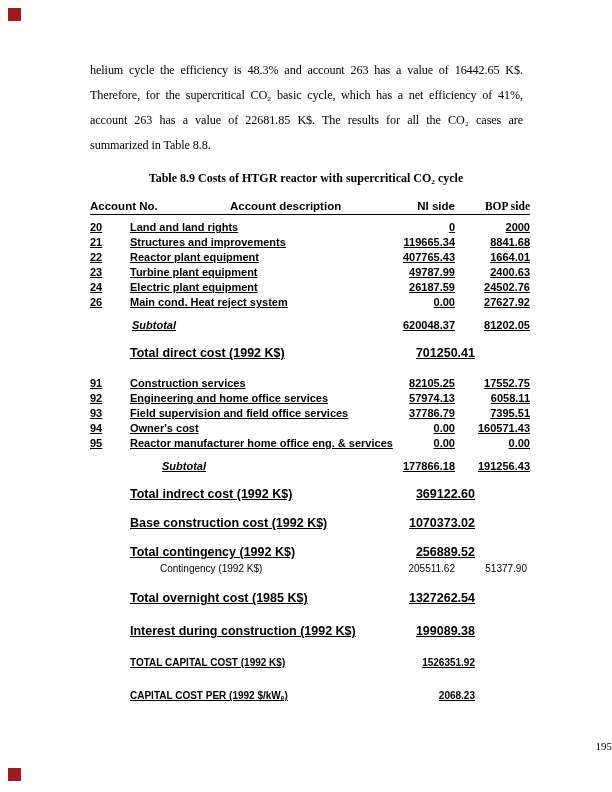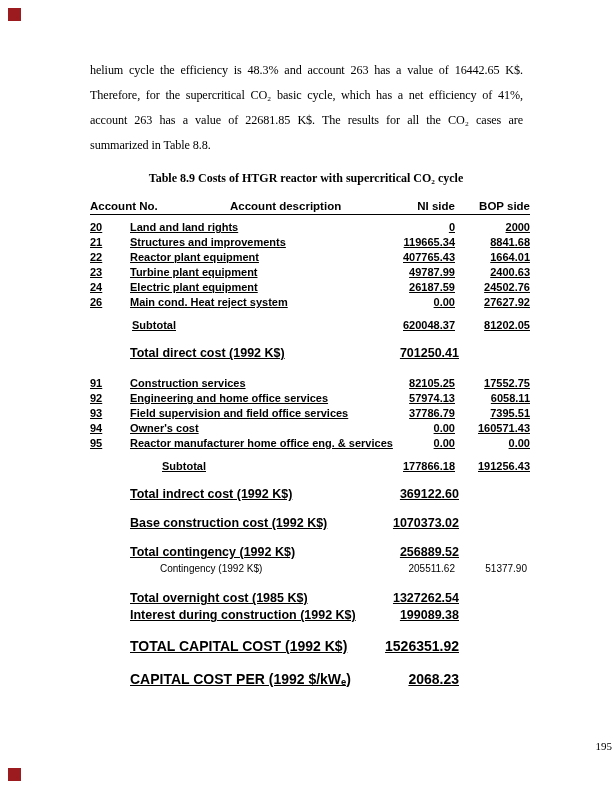--- a/index.html
+++ b/index.html
@@ -28,49 +28,49 @@
   }
 
   .tbl {
     position: absolute; left: 90px; top: 197px; width: 440px;
     font-family: "Liberation Sans", sans-serif; font-weight: bold;
   }
   .thead { position: relative; height: 17px; font-size: 11.5px; border-bottom: 1.5px solid #000; }
   .h-acc  { position: absolute; left: 0; bottom: 2px; }
   .h-desc { position: absolute; left: 140px; bottom: 2px; }
   .h-ni   { position: absolute; right: 75px; bottom: 2px; }
-  .h-bop  { position: absolute; right: 0; bottom: 2px; }
+  .h-bop  { position: absolute; right: 0; bottom: 2px; font-family: Liberation Serif, serif; }
 
   .trow {
     display: grid; grid-template-columns: 40px 232px 93px 75px;
     height: 15px; line-height: 15px; font-size: 11px;
   }
   .trow.first { margin-top: 5px; }
   .c-no { white-space: nowrap; }
   .c-desc { white-space: nowrap; }
   .c-ni, .c-bop { text-align: right; white-space: nowrap; }
   .u { text-decoration: underline; }
 
   .subtotal { margin-top: 8px; }
-  .subtotal .c-desc { padding-left: 2px; }
+  .subtotal .c-desc { padding-left: 2px; font-style: italic; }
   .subtotal.indent2 .c-desc { padding-left: 32px; }
 
   .total-row { position: relative; height: 17px; line-height: 17px; font-size: 12.5px; white-space: nowrap; }
   .total-row .label { position: absolute; left: 40px; text-decoration: underline; }
-  .total-row .value { position: absolute; right: 71px; text-decoration: underline; text-align: center; }
-  .total-row.big { font-size: 14px; height: 19px; line-height: 19px; text-decoration: underline; }
+  .total-row .value { position: absolute; right: 55px; text-decoration: underline; text-align: center; }
+  .total-row.big { font-size: 10px; height: 19px; line-height: 19px; text-decoration: underline; }
 
   .detail { position: relative; height: 15px; line-height: 15px; font-size: 10px; font-weight: normal; }
   .detail .label { position: absolute; left: 70px; }
   .detail .ni { position: absolute; right: 75px; }
   .detail .bop { position: absolute; right: 3px; }
   .m12 { margin-top: 12px; }
   .m13 { margin-top: 13px; }
   .m14 { margin-top: 14px; }
-  .m16 { }
+  .m16 { margin-top: 16px; }
 
   .page-num {
     position: absolute; left: 0; top: 740px; width: 612px;
     text-align: right; font-size: 11px;
   }
 </style>
 </head>
 <body>
 
 <div class="marker" id="marker-top" style="background: rgb(155, 27, 30);"></div>

